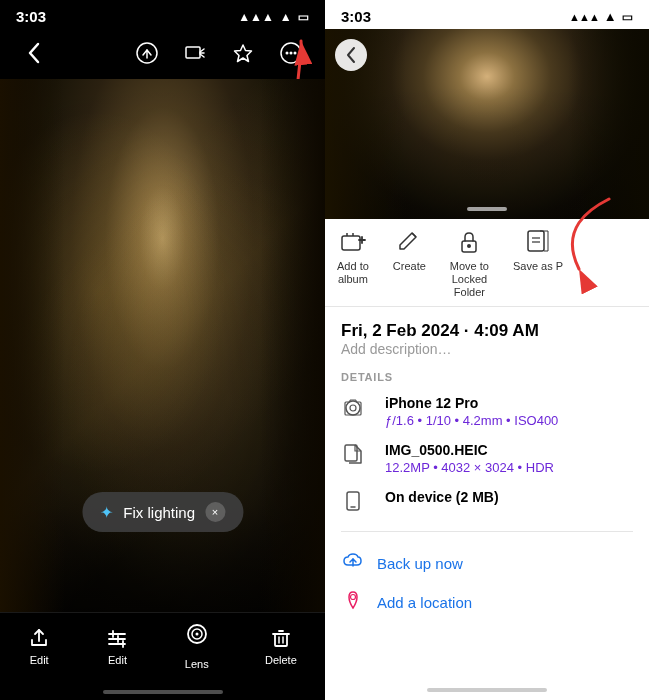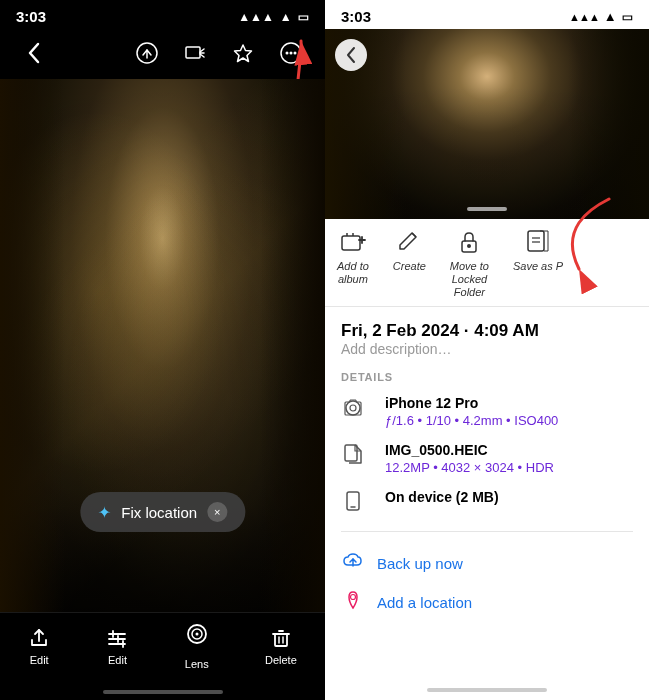--- a/index.html
+++ b/index.html
@@ -286,21 +286,20 @@
     .action-item .action-label {
       font-size: 11px;
       color: #333;
       text-align: center;
       line-height: 1.2;
     }
 
     .action-bar-wrapper {
       position: relative;
       flex-shrink: 0;
-      font-style: italic;
     }
 
     
     .details-area {
       flex: 1;
       overflow-y: auto;
       padding: 14px 16px;
     }
 
     .photo-date-time {
@@ -464,21 +463,21 @@
       </marker>
     </defs>
     <path d="M 40 55 C 42 30, 45 15, 44 5" stroke="#e53935" stroke-width="3" fill="none" marker-end="url(#arrowhead-left)" stroke-linecap="round"></path>
   </svg>
 
   <div class="left-image-area">
     <div class="alley-photo" style="width:100%;height:100%;"></div>
 
     <div class="fix-lighting-bar">
       <span class="sparkle-icon">✦</span>
-      <span class="fix-lighting-text">Fix location</span>
+      <span class="fix-lighting-text">Fix lighting</span>
       <div class="close-circle">
         <span>×</span>
       </div>
     </div>
   </div>
 
   <div class="left-bottom-bar">
 
     <button class="bottom-btn">
       <svg width="22" height="22" viewBox="0 0 22 22">

